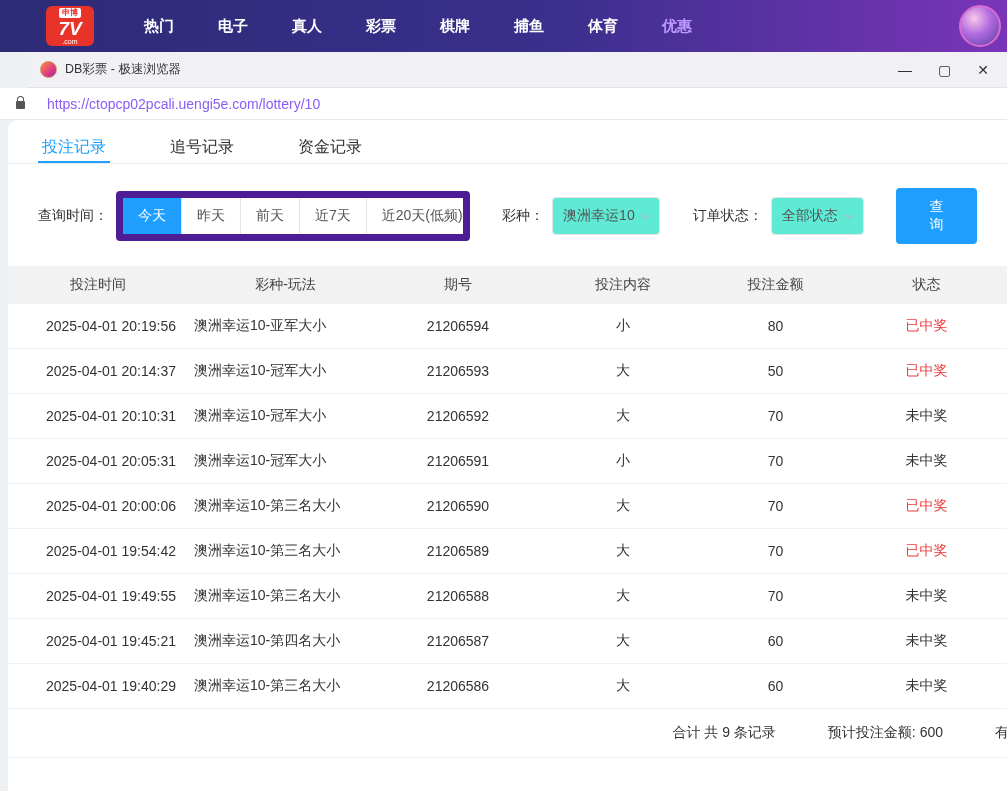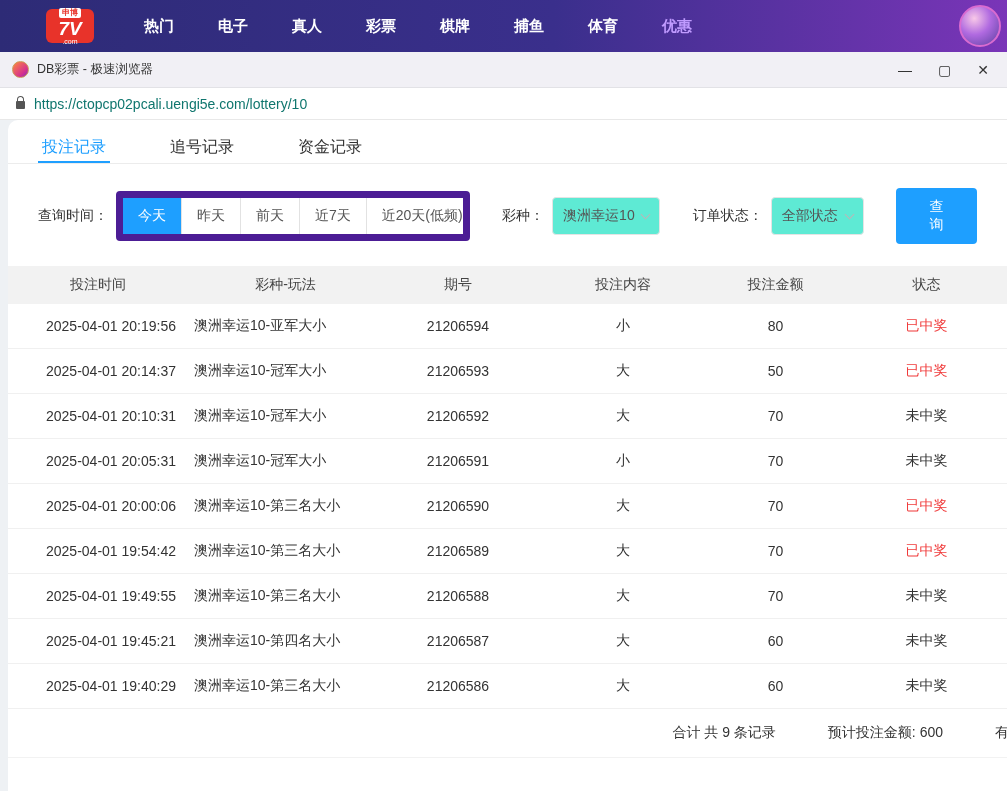--- a/index.html
+++ b/index.html
@@ -2,43 +2,43 @@
 <html><head>
 <meta charset="utf-8">
 <style>
   * { box-sizing: border-box; margin: 0; padding: 0; }
   html,body { width:1007px; height:791px; overflow:hidden; }
   body { font-family:"Liberation Sans", sans-serif; background:#eef1f4; }
 
   
   .topnav { height:52px; background:linear-gradient(90deg,#2d2b76 0%, #3a2f8c 55%, #7a35b8 100%);
             display:flex; align-items:center; position:relative; }
-  .logo { margin-left:46px; width:48px; height:34px; background:#e8332a; border-radius:6px;
+  .logo { margin-left:46px; width:48px; height:40px; background:#e8332a; border-radius:6px;
           display:flex; flex-direction:column; align-items:center; justify-content:center; line-height:1; cursor:pointer; }
   .logo .lg-top { font-size:8px; color:#e8332a; background:#fff; border-radius:2px; padding:1px 3px; font-weight:bold; }
   .logo .lg-main { font-size:19px; color:#fff; font-weight:bold; font-style:italic; margin-top:1px; }
   .logo .lg-sub { font-size:7px; color:#fff; }
   .nav-items { display:flex; margin-left:28px; }
   .nav-item { color:#ffffff; font-size:15px; font-weight:bold; padding:0 14px; margin:0 8px; cursor:pointer; }
   .nav-item.highlight { color:#c09bff; }
   .avatar { position:absolute; right:6px; top:5px; width:42px; height:42px; border-radius:50%;
             border:2px solid #d96bd0; background:radial-gradient(circle at 35% 30%, #f8c8e8 0%, #b06ae0 45%, #5a3fa0 100%); cursor:pointer; }
 
   
-  .titlebar { height:36px; background:#f1f0f5; display:flex; align-items:center; padding:0 12px; border-bottom:1px solid #e2e2e6; }
+  .titlebar { height:36px; background:#f1f0f5; display:flex; align-items:center; padding:0 12px; border-bottom:1px solid #e2e2e6;margin-left:28px; }
   .app-icon { width:17px; height:17px; border-radius:50%; background:linear-gradient(135deg,#ff8a3c,#d5308f 70%,#7a35b8);
               display:inline-block; margin-right:8px; border:1px solid #c95; }
   .title-text { font-size:12.5px; color:#333; }
   .win-controls { margin-left:auto; display:flex; align-items:center; gap:26px; padding-right:6px; }
   .win-btn { font-size:14px; color:#333; cursor:pointer; line-height:1; }
   .addressbar { height:32px; background:#fff; border-bottom:1px solid #e8e8e8; display:flex; align-items:center; padding-left:16px; }
   .lock-icon { width:9px; height:8px; background:#555; border-radius:1px; position:relative; margin-right:9px; margin-top:3px; }
   .lock-icon:before { content:""; position:absolute; left:1px; top:-5px; width:5px; height:5px;
                       border:1.5px solid #555; border-bottom:none; border-radius:4px 4px 0 0; }
-  .url-text { font-size:14px; color:#0f766e; }
+  .url-text { font-size:14px; color:#8b5cf6;margin-left:13px; }
 
   
   .card { margin-left:8px; background:#fff; border-top-left-radius:10px; min-height:671px; position:relative; overflow:hidden; }
 
   .tabs { display:flex; padding:0 30px; border-bottom:1px solid #ececec; }
   .tab { font-size:16px; color:#333; padding:17px 4px 3px; margin-right:56px; cursor:pointer; border-bottom:2px solid transparent; }
   .tab.active { color:#1e9fff; border-bottom-color:#1e9fff; }
 
   .filters { display:flex; align-items:center; margin:24px 30px 22px; font-size:14px; color:#333; }
   .f-label { margin-right:8px; white-space:nowrap; }

